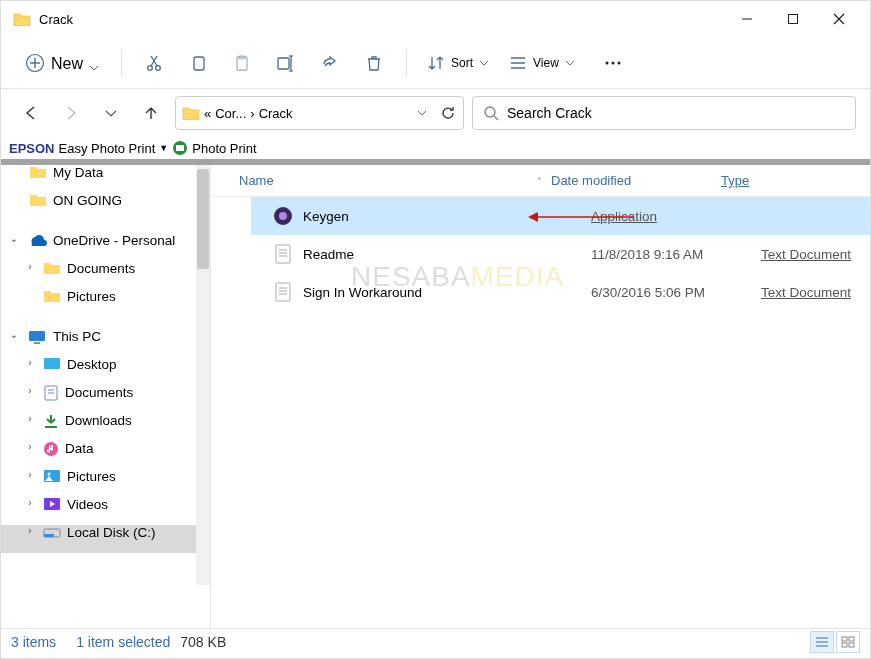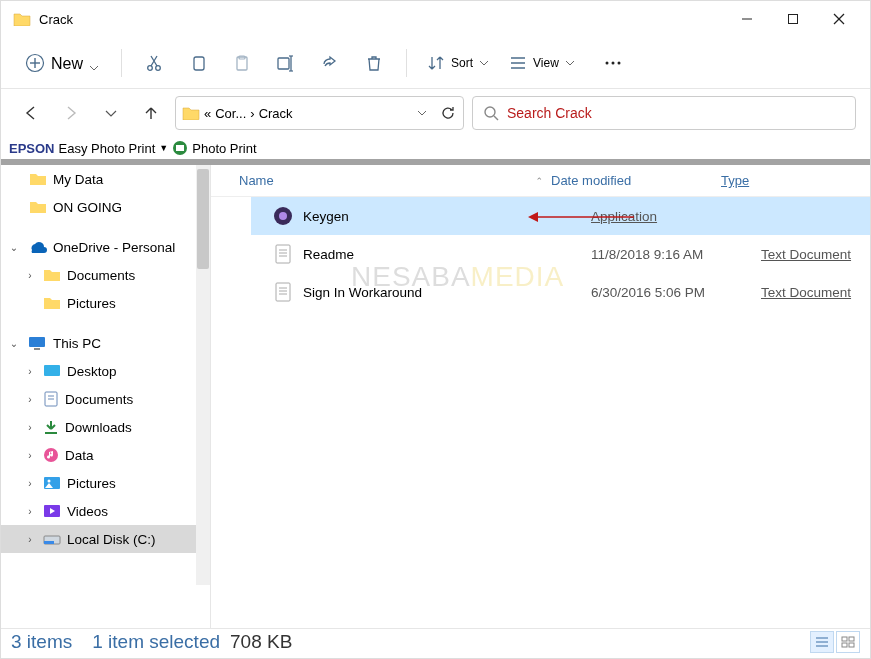--- a/index.html
+++ b/index.html
@@ -11,48 +11,48 @@
 .winctl div { width: 46px; height: 32px; display: flex; align-items: center; justify-content: center; }
 .toolbar { height: 52px; display: flex; align-items: center; padding: 0 14px; gap: 4px; border-bottom: 1px solid #e6e6e6; }
 .new-btn { display: flex; align-items: flex-end; gap: 6px; padding: 6px 10px; border-radius: 4px; font-size: 16px; }
 .tb-ico { width: 40px; height: 36px; display: flex; align-items: center; justify-content: center; border-radius: 4px; color: #4a6b8a; }
 .tb-sep { width: 1px; height: 28px; background: #e0e0e0; margin: 0 8px; }
 .sort-btn, .view-btn { display: flex; align-items: center; gap: 6px; padding: 6px 8px; font-size: 12px; }
 .navbar { height: 48px; display: flex; align-items: center; padding: 0 14px; gap: 8px; }
 .nav-ico { width: 32px; height: 32px; display: flex; align-items: center; justify-content: center; color: #666; }
 .nav-ico.disabled { color: #bbb; }
 .crumb { flex: 1; height: 34px; border: 1px solid #ccc; border-radius: 4px; display: flex; align-items: center; padding: 0 6px; gap: 4px; font-size: 13px; }
-.search { width: 384px; height: 34px; border: 1px solid #ccc; border-radius: 4px; display: flex; align-items: center; padding: 0 10px; gap: 8px; font-size: 14px; color: #b91c1c; }
+.search { width: 384px; height: 34px; border: 1px solid #ccc; border-radius: 4px; display: flex; align-items: center; padding: 0 10px; gap: 8px; font-size: 14px; color: #000000; }
 .epson { height: 28px; border-bottom: 6px solid #a3a3a3; display: flex; align-items: center; padding: 0 8px; font-size: 13px; gap: 4px; }
 .content { display: flex; height: 463px; }
 .tree { width: 210px; border-right: 1px solid #e6e6e6; overflow: hidden; position: relative; }
 .tree-scroll { position: absolute; right: 0; top: 0; width: 14px; height: 420px; background: #f0f0f0; }
 .tree-thumb { position: absolute; right: 1px; top: 4px; width: 12px; height: 100px; background: #c8c8c8; border-radius: 2px; }
-.tnode { display: flex; align-items: center; height: 28px; font-size: 13.5px; gap: 6px; padding-right: 14px; }
+.tnode { display: flex; align-items: flex-start; height: 28px; font-size: 13.5px; gap: 6px; padding-right: 14px; }
 .tnode.selected { background: #d9d9d9; }
 .chev { width: 14px; text-align: center; font-size: 10px; color: #555; }
 .indent0 { padding-left: 28px; }
 .indent1 { padding-left: 6px; }
 .indent2 { padding-left: 22px; }
 .folder-ico, .blue-ico, .cloud-ico, .disk-ico { width: 18px; height: 18px; display: flex; align-items: center; justify-content: center; }
 .list { flex: 1; position: relative; }
 .headers { display: flex; height: 32px; border-bottom: 1px solid #eee; font-size: 13px; color: #3a6ea5; }
 .col-name { width: 340px; padding-left: 28px; display: flex; align-items: center; }
 .col-date { width: 170px; display: flex; align-items: center; }
 .col-type { flex: 1; display: flex; align-items: center; text-decoration: underline; }
 .row { display: flex; height: 38px; align-items: center; font-size: 13.5px; margin-left: 40px; }
 .row.sel { background: #cce8ff; }
 .row .col-name { gap: 10px; padding-left: 22px; }
 .row .col-date, .row .col-type { color: #555; }
 .file-ico { width: 20px; height: 20px; display: flex; align-items: center; justify-content: center; }
 .arrow-anno { position: absolute; left: 315px; top: 44px; }
 .watermark { position: absolute; left: 350px; top: 260px; font-size: 28px; font-weight: 400; letter-spacing: 1px; opacity: 0.28; pointer-events: none; }
 .watermark .n { color: #888; }
 .watermark .m { color: #e8c838; }
-.statusbar { height: 26px; border-top: 1px solid #e6e6e6; display: flex; align-items: center; padding: 0 10px; font-size: 19px; color: #3a6ea5; gap: 20px; }
+.statusbar { height: 26px; border-top: 1px solid #e6e6e6; display: flex; align-items: center; padding: 0 10px; font-size: 14px; color: #3a6ea5; gap: 20px; }
 .statusbar .right { margin-left: auto; display: flex; gap: 2px; }
 .view-toggle { width: 24px; height: 22px; border: 1px solid #c0d8f0; display: flex; align-items: center; justify-content: center; }
 .view-toggle.active { background: #e3f0ff; }
 svg { display: block; }
 .sortcaret { font-size: 9px; color: #888; margin-left: auto; margin-right: 8px; }
 </style>
 </head>
 <body>
 
 <div class="titlebar">

